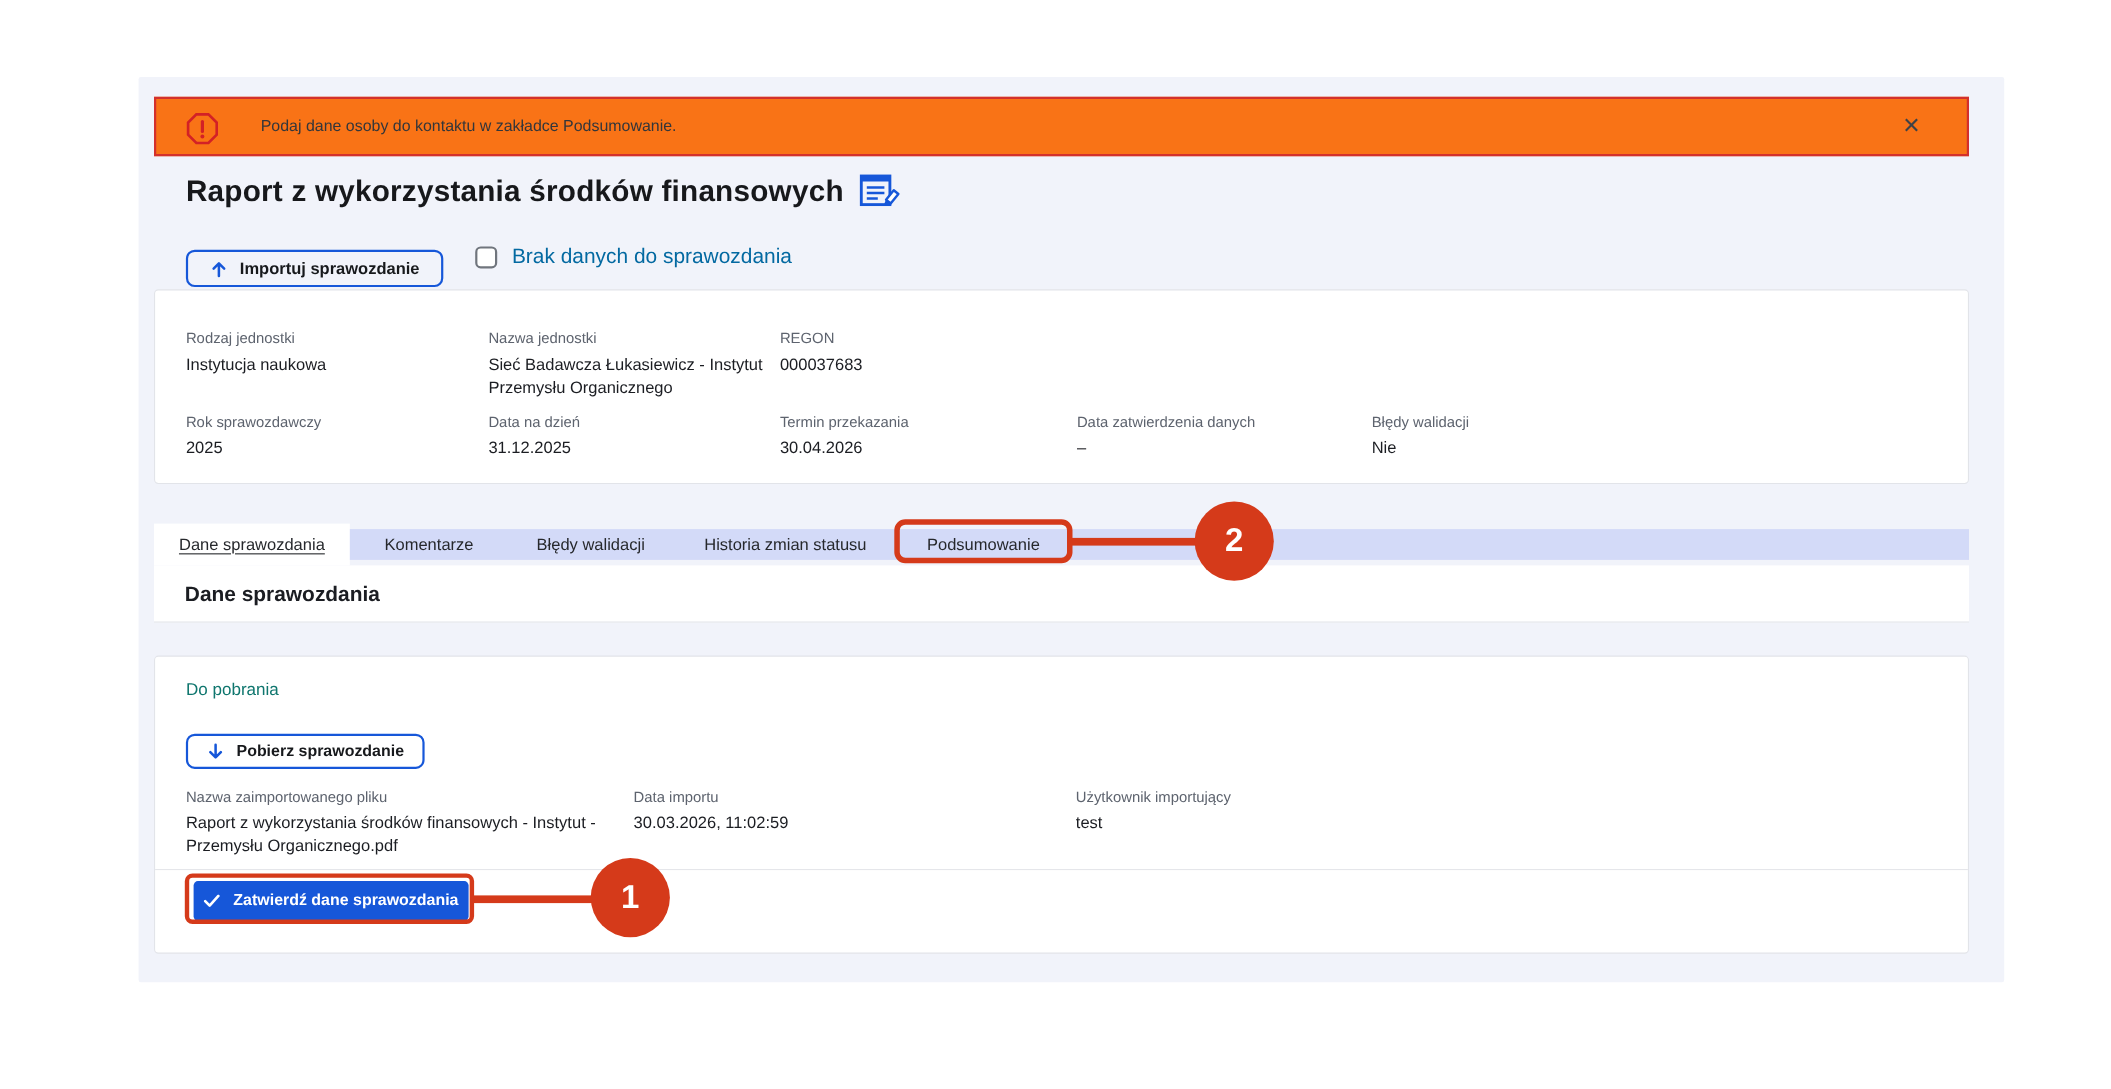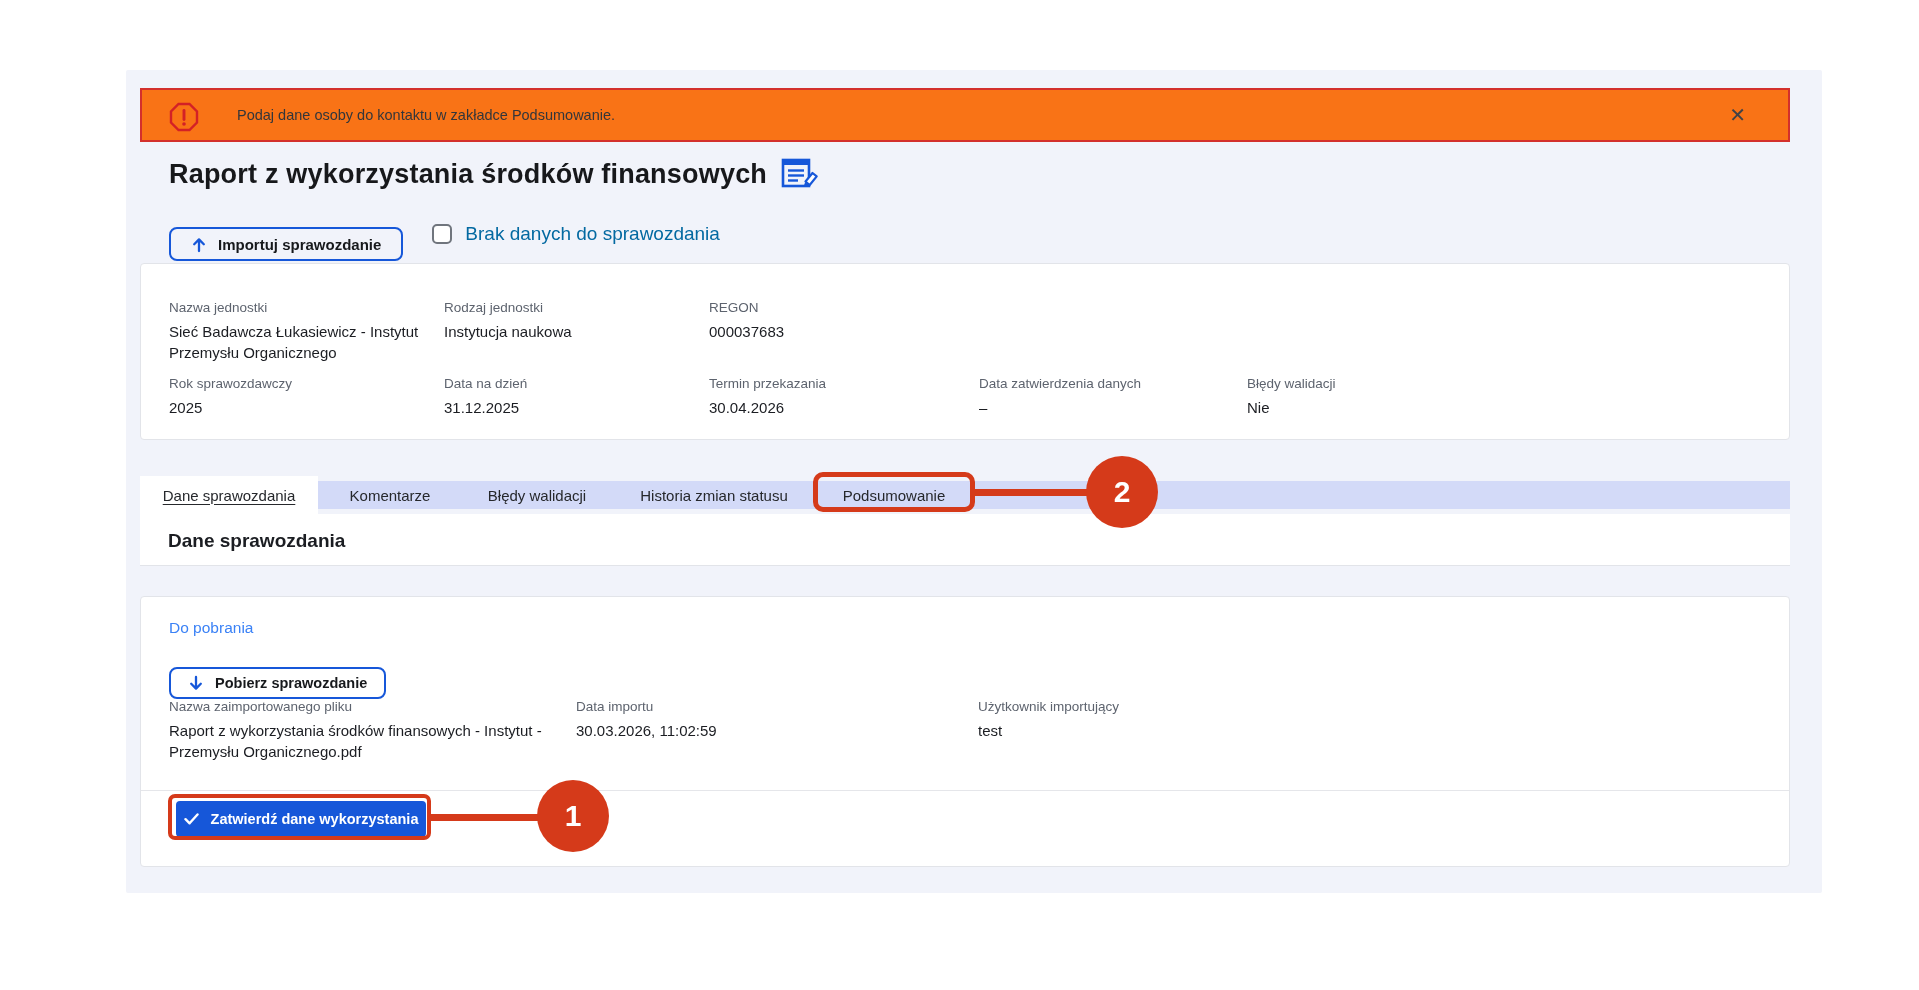--- a/index.html
+++ b/index.html
@@ -56,23 +56,23 @@
   .tab.t4 { left: 574px; transform: translateX(-50%); }
   .tab.t5 { left: 754px; transform: translateX(-50%); }
   .tab-content { height: 52px; background: #fff; border-bottom: 1px solid #e2e4e9;
                  padding: 16px 0 0 28px; }
   .tab-content h2 { font-size: 19px; font-weight: 700; color: #1b1d22; }
 
   
   .download-card { position: absolute; left: 14px; top: 526px; width: 1650px; height: 271px;
                    background: #fff; border: 1px solid #e2e4e9; border-radius: 4px;
                    padding: 22px 28px 0 28px; }
-  .dl-label { font-size: 15.5px; color: #3b82f6; margin-bottom: 10px; }
+  .dl-label { font-size: 15.5px; color: #0f766e; margin-bottom: 10px; }
   .btn-outline.small { height: 32px; padding: 0 17px; font-size: 14.5px; }
-  .file-grid { display: grid; grid-template-columns: 407px 402px 1fr; }
+  .file-grid { display: grid; grid-template-columns: 407px 402px 1fr; margin-top: 18px; }
   .w-file { max-width: 410px; }
   .card-divider { position: absolute; left: 0; right: 0; top: 193px; height: 1px; background: #e5e6ea; }
   .btn-primary { position: absolute; left: 35px; top: 204px; height: 36px; width: 250px;
                  display: inline-flex; align-items: center; justify-content: center; gap: 12px;
                  background: #1657d9; border: none; border-radius: 4px; font-family: inherit;
                  font-size: 14.5px; font-weight: 700; color: #ffffff; cursor: pointer; }
 
   
   .ann-rect { position: absolute; border: 5px solid #d53a1a; border-radius: 10px; z-index: 5; }
   .ann-rect.r2 { left: 687px; top: 402px; width: 162px; height: 40px; }
@@ -124,26 +124,26 @@
       </button>
       <div class="checkbox-wrap">
         <span class="checkbox"></span>
         <span class="checkbox-label">Brak danych do sprawozdania</span>
       </div>
     </div>
 
     <div class="info-panel">
       <div class="info-grid row1">
         <div>
+          <div class="field-label">Rodzaj jednostki</div>
+          <div class="field-value">Instytucja naukowa</div>
+        </div>
+        <div>
           <div class="field-label">Nazwa jednostki</div>
           <div class="field-value w-narrow">Sieć Badawcza Łukasiewicz - Instytut Przemysłu Organicznego</div>
-        </div>
-        <div>
-          <div class="field-label">Rodzaj jednostki</div>
-          <div class="field-value">Instytucja naukowa</div>
         </div>
         <div>
           <div class="field-label">REGON</div>
           <div class="field-value">000037683</div>
         </div>
       </div>
       <div class="info-grid row2">
         <div>
           <div class="field-label">Rok sprawozdawczy</div>
           <div class="field-value">2025</div>
@@ -211,21 +211,21 @@
         <div>
           <div class="field-label">Użytkownik importujący</div>
           <div class="field-value">test</div>
         </div>
       </div>
       <div class="card-divider"></div>
       <button class="btn-primary">
         <svg width="15" height="12" viewBox="0 0 15 12">
           <path d="M1.5 6.2 5.6 10.3 13.5 1.5" stroke="#ffffff" stroke-width="2.4" fill="none" stroke-linecap="round" stroke-linejoin="round"></path>
         </svg>
-        <span>Zatwierdź dane wykorzystania</span>
+        <span>Zatwierdź dane sprawozdania</span>
       </button>
     </div>
 
     <div class="ann-rect r2"></div>
     <div class="ann-line l2"></div>
     <div class="ann-circle c2">2</div>
 
     <div class="ann-rect r1"></div>
     <div class="ann-line l1"></div>
     <div class="ann-circle c1">1</div>

